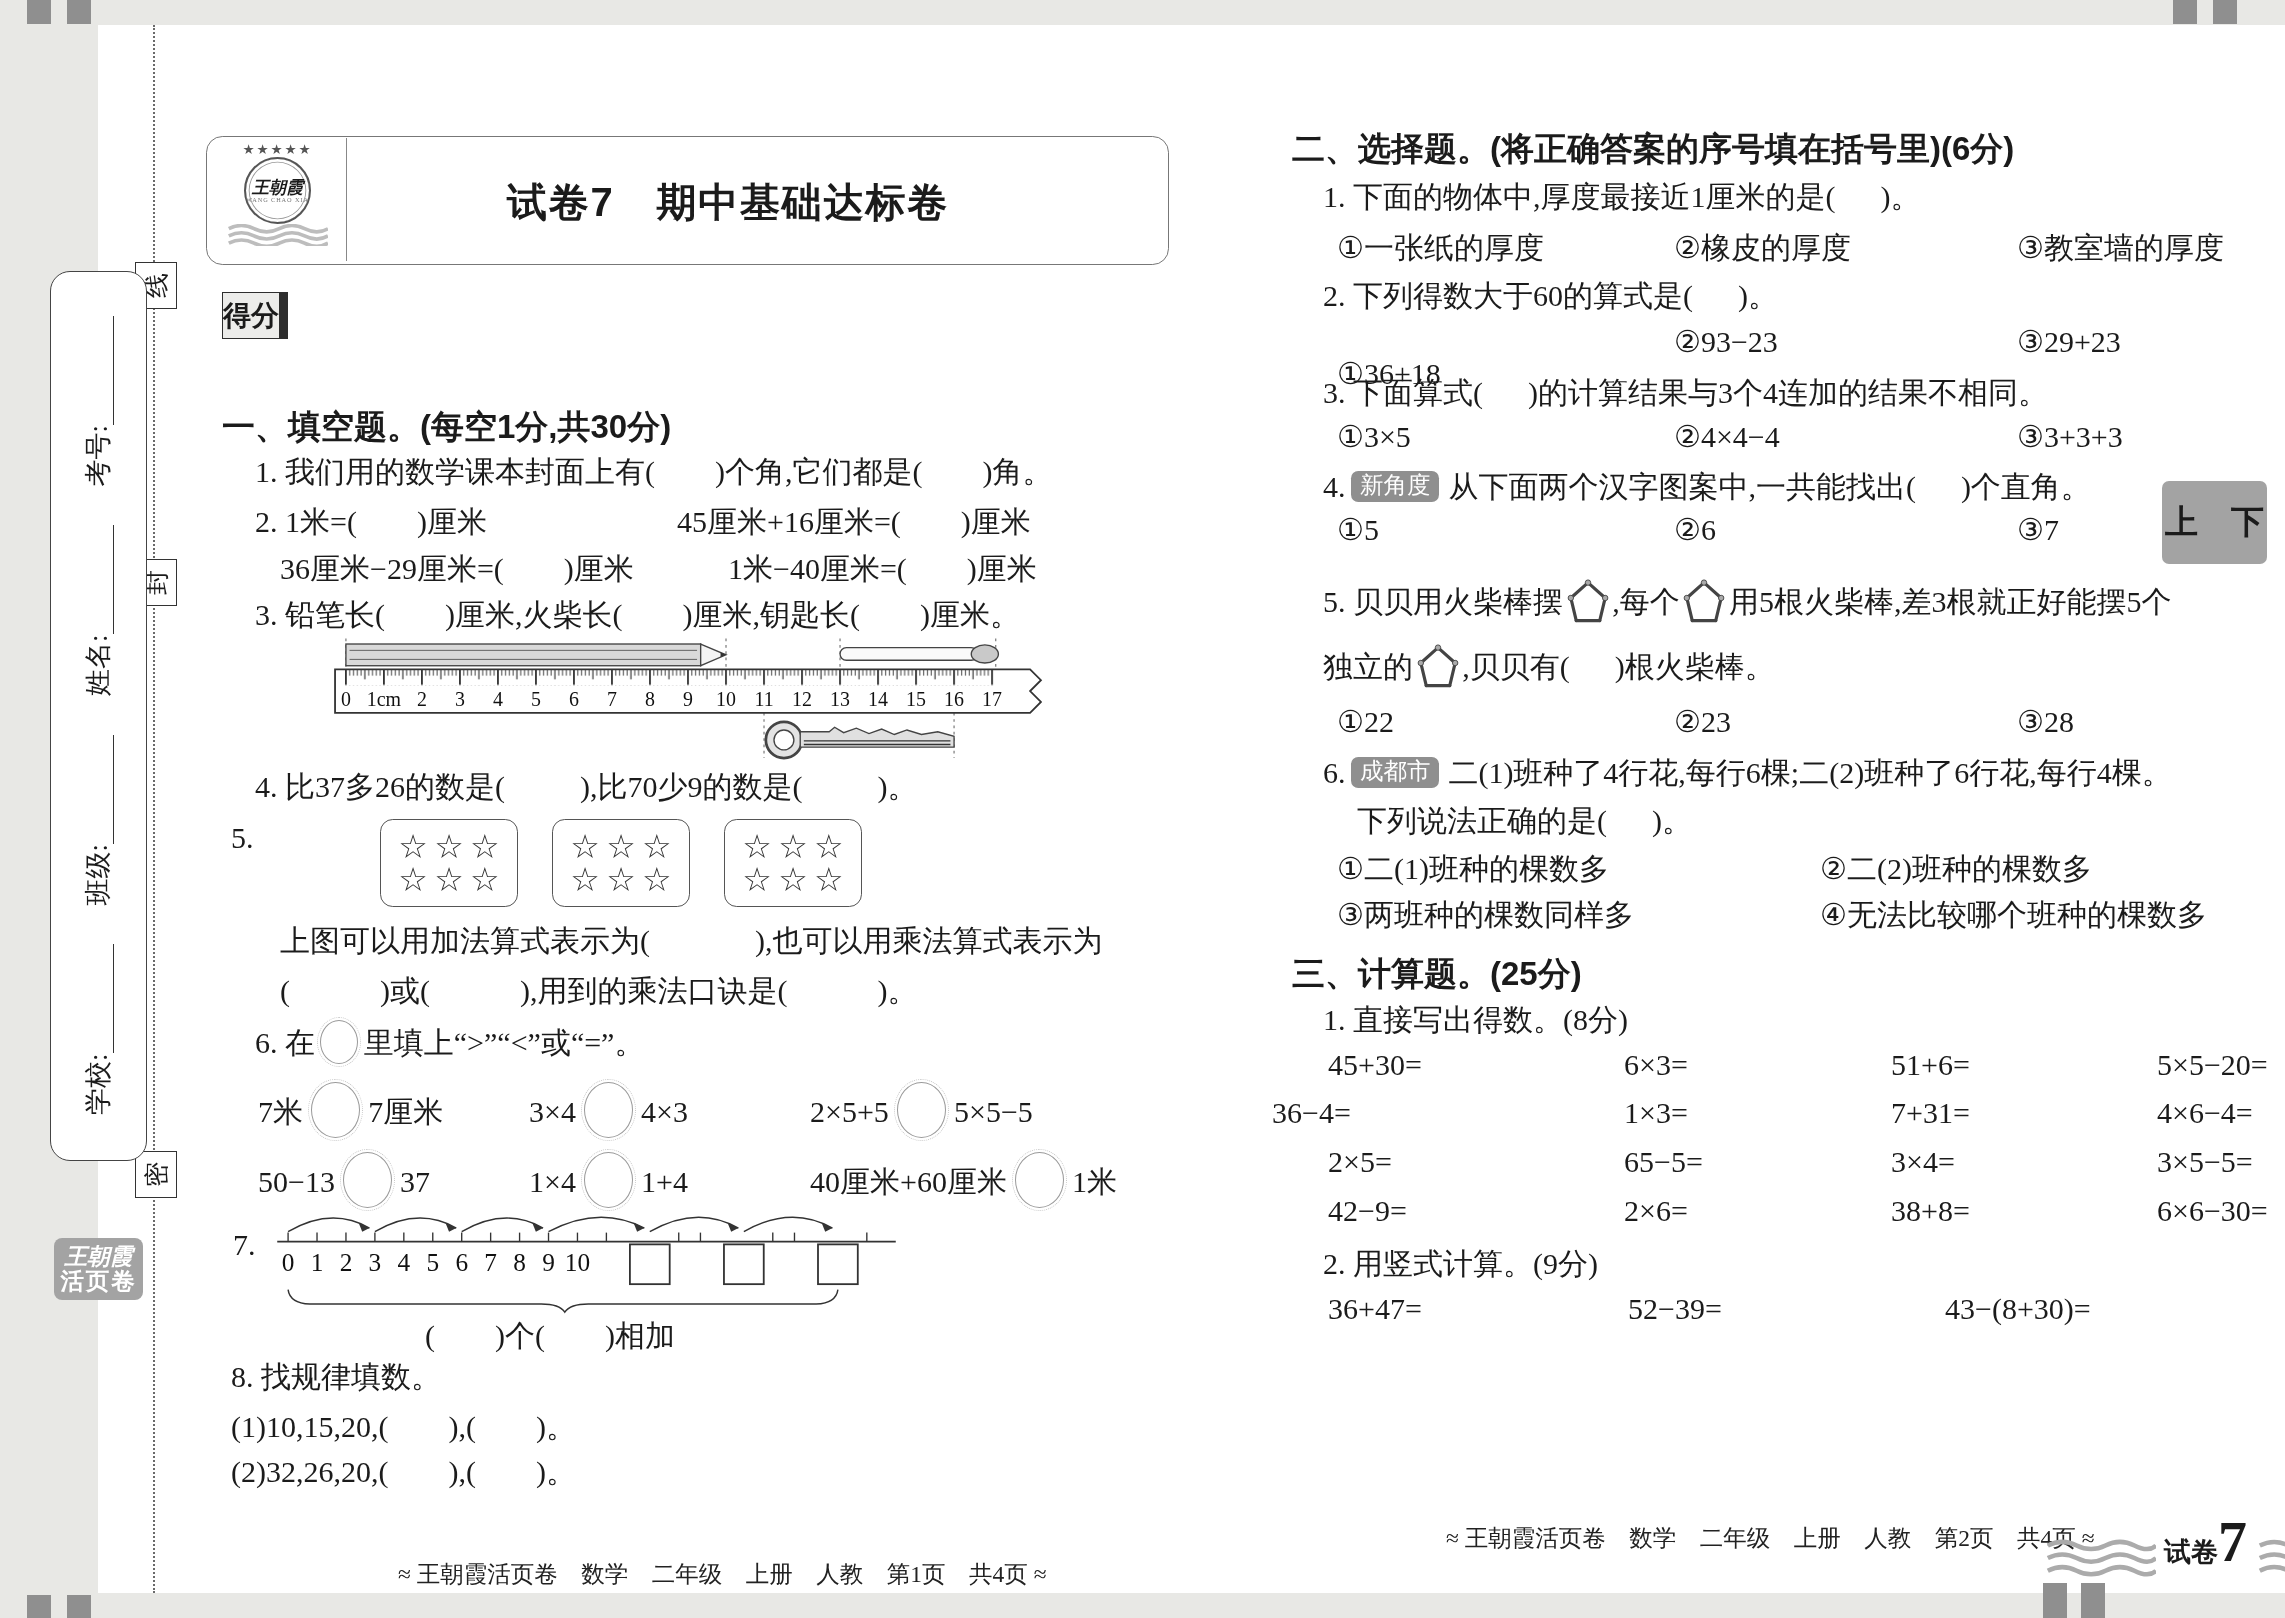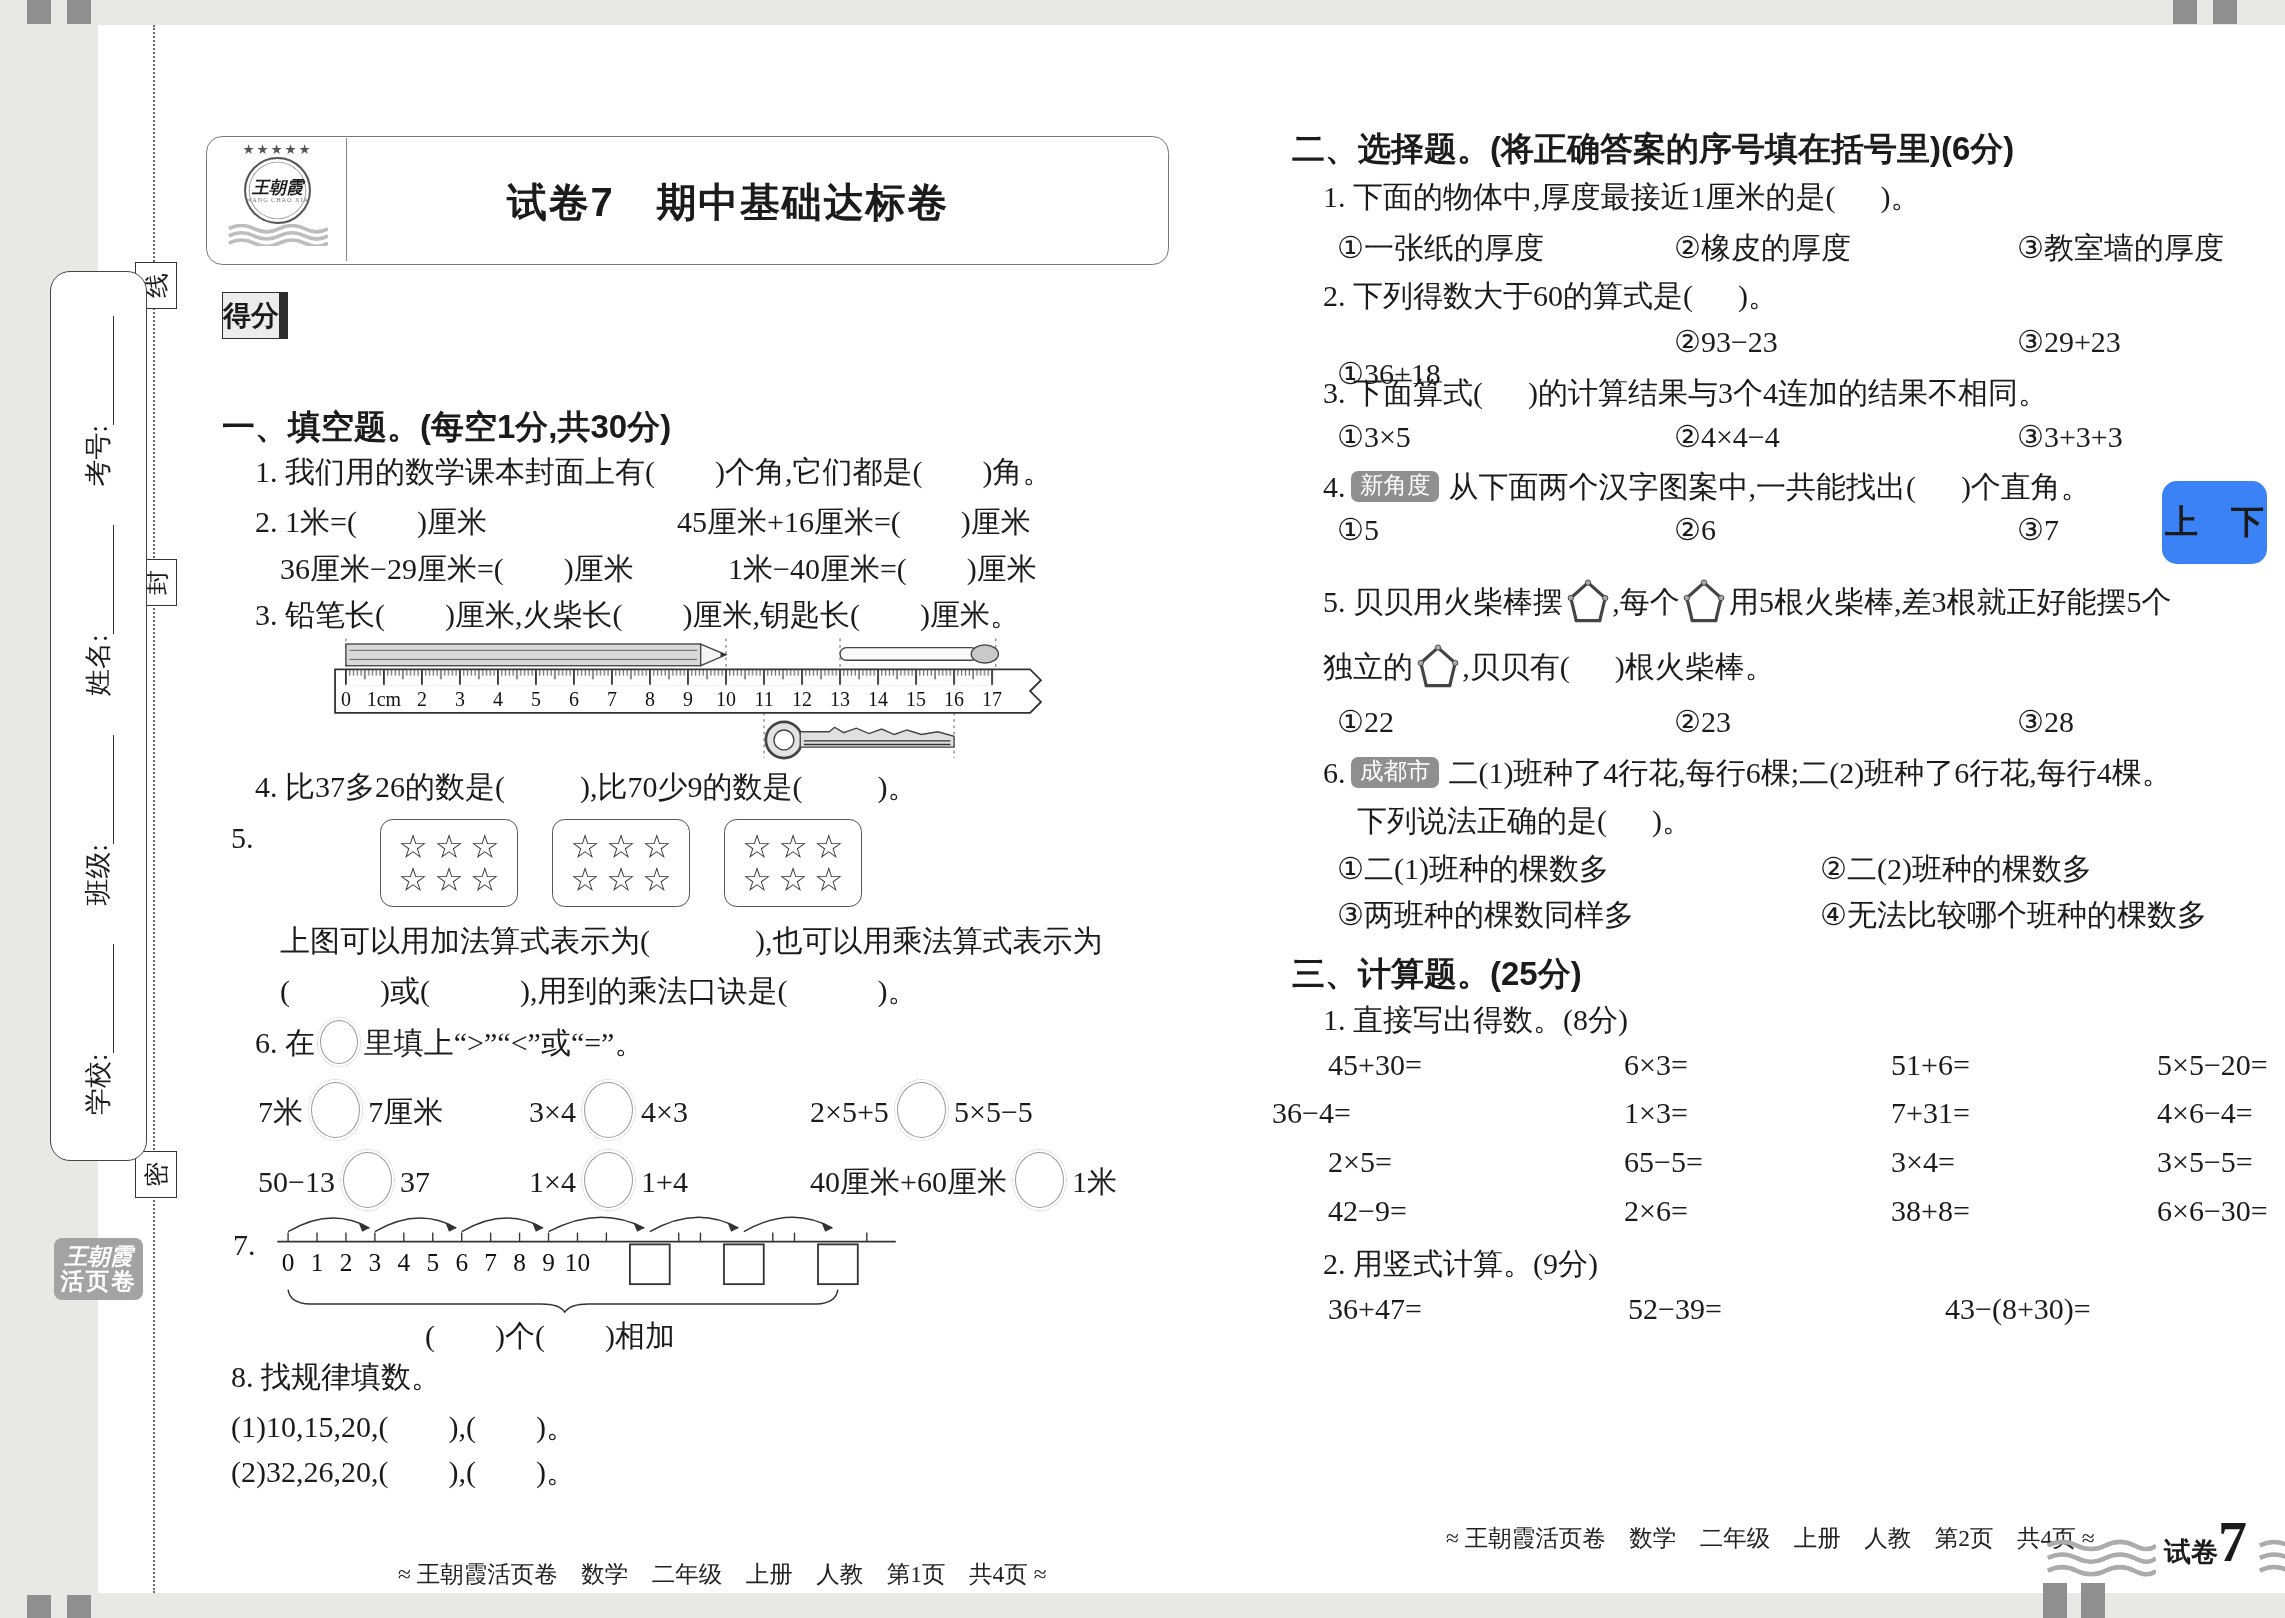--- a/index.html
+++ b/index.html
@@ -39,21 +39,21 @@
   .line{font-size:30px;white-space:pre;font-family:"Liberation Serif","DejaVu Sans",serif;}
   .opt{font-size:30px;white-space:pre;font-family:"Liberation Serif","DejaVu Sans",serif;}
   .cmp{display:inline-block;width:47px;height:54px;border:1.8px solid #9a9a9a;border-radius:50%;
        outline:1.8px dotted #c8c8c8;outline-offset:2.7px;vertical-align:-16.3px;margin:0 8.1px;background:#fff;}
   .cmp.sm{width:36px;height:42px;vertical-align:-11px;margin:0 5.4px;}
   .badge{display:inline-block;background:#8f8f8f;color:#fff;font-family:"Liberation Sans",sans-serif;
          font-size:23.5px;border-radius:7.2px;padding:2.7px 9px;vertical-align:3.6px;margin:0 9px 0 5.4px;line-height:1.1;}
   .starbox{width:136px;height:86px;border:1.8px solid #555;border-radius:12.7px;background:#fff;
            display:flex;flex-direction:column;align-items:center;justify-content:center;line-height:1.0;}
   .starrow{font-family:"DejaVu Sans",sans-serif;font-size:33px;letter-spacing:6.3px;color:#333;text-indent:6.3px;}
-  .patternbox{left:2162px;top:481px;width:105px;height:83px;background:#3b82f6;border-radius:15px;
+  .patternbox{left:2162px;top:481px;width:105px;height:83px;background:#a3a3a3;border-radius:7px;
               display:flex;align-items:center;justify-content:center;font-size:33px;font-weight:bold;white-space:pre;}
   .penta{vertical-align:-14.5px;margin:0 3.6px;}
   .footer{font-size:23.5px;white-space:pre;color:#222;font-family:"Liberation Serif","DejaVu Sans",serif;}
   .pm-label{font-family:"Liberation Sans",sans-serif;font-weight:bold;font-size:27px;}
   .pm-num{font-family:"Liberation Serif",serif;font-weight:bold;font-size:58px;line-height:1;}
 </style>
 </head>
 <body>
 
 <div class="abs page"></div>

